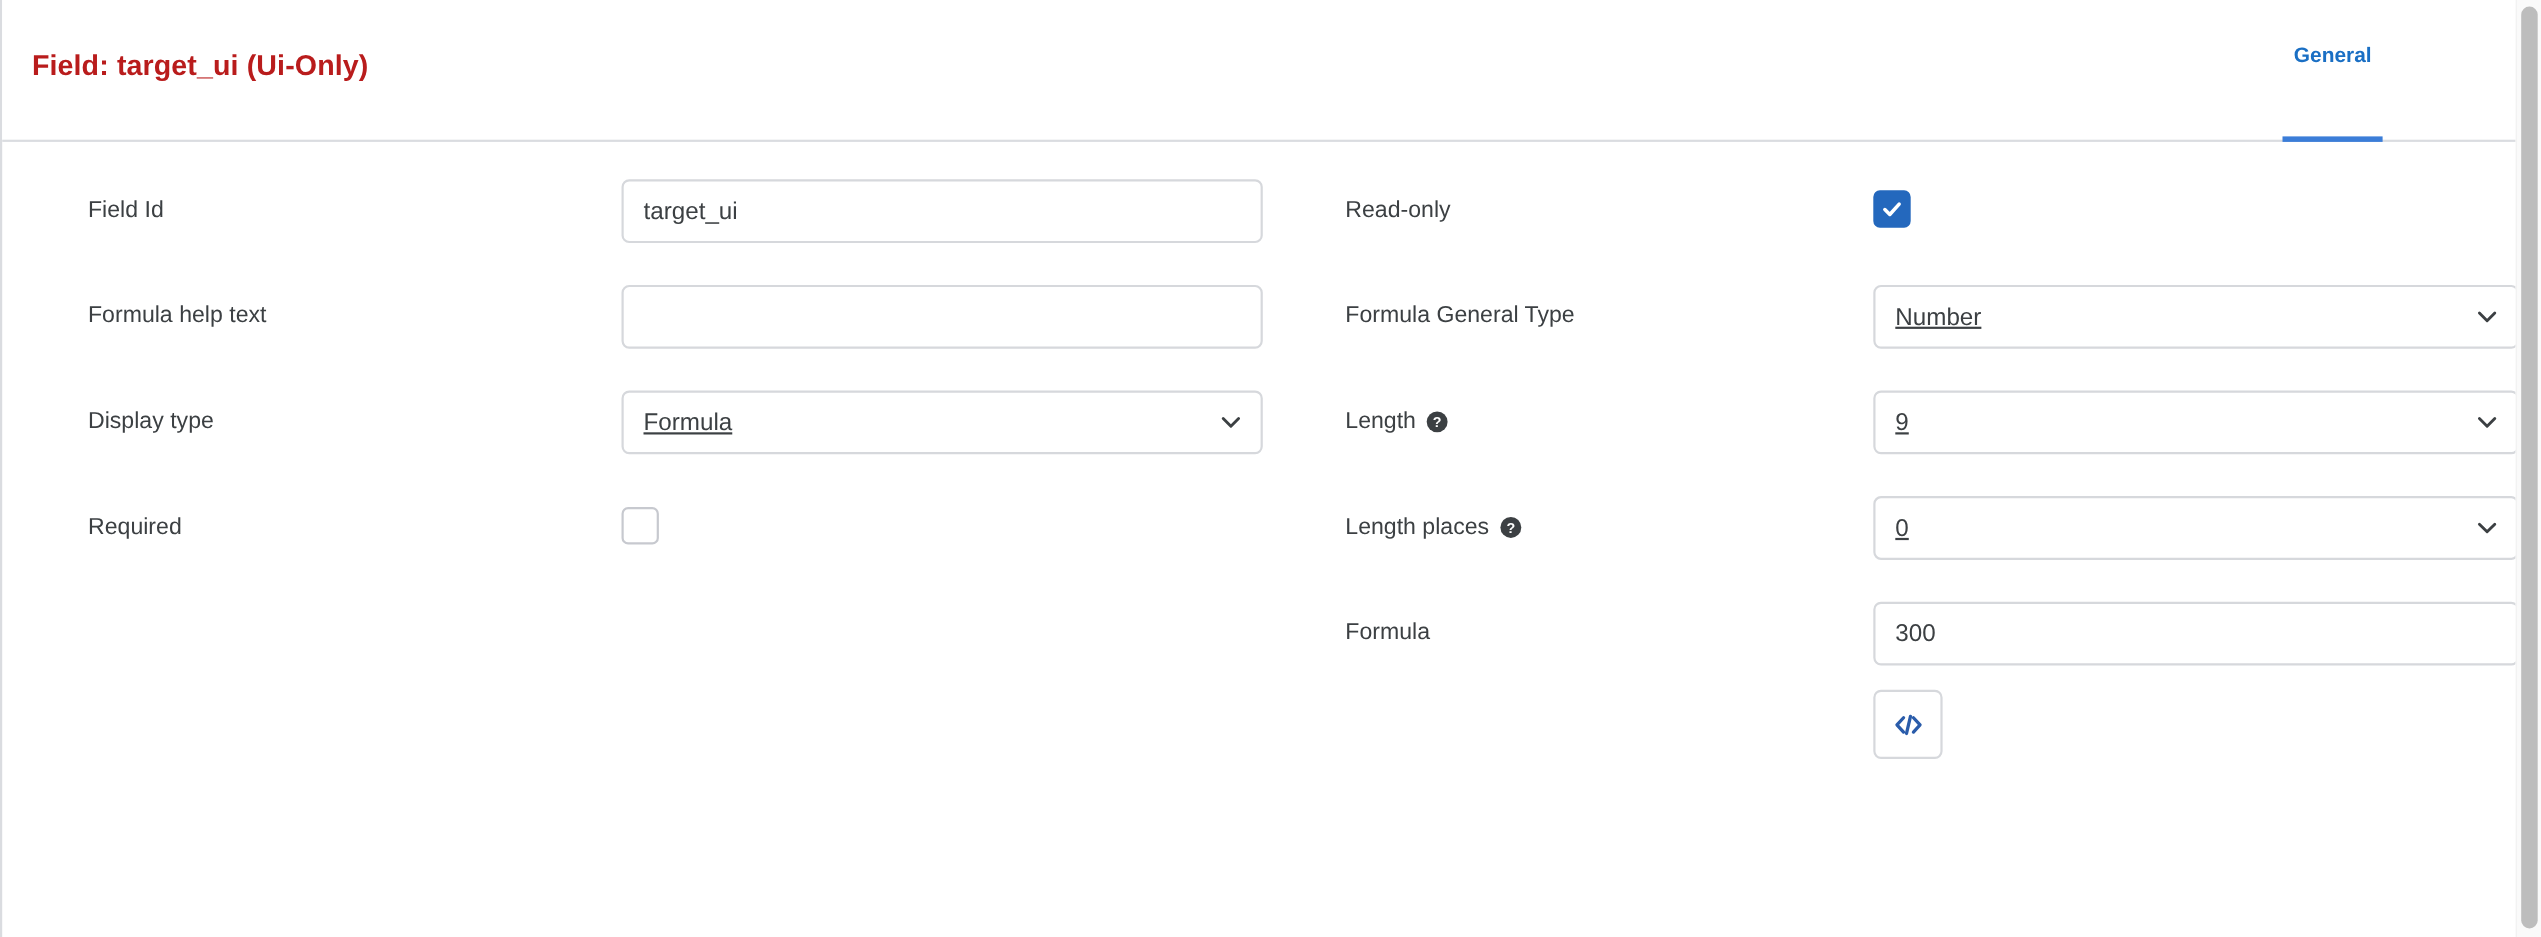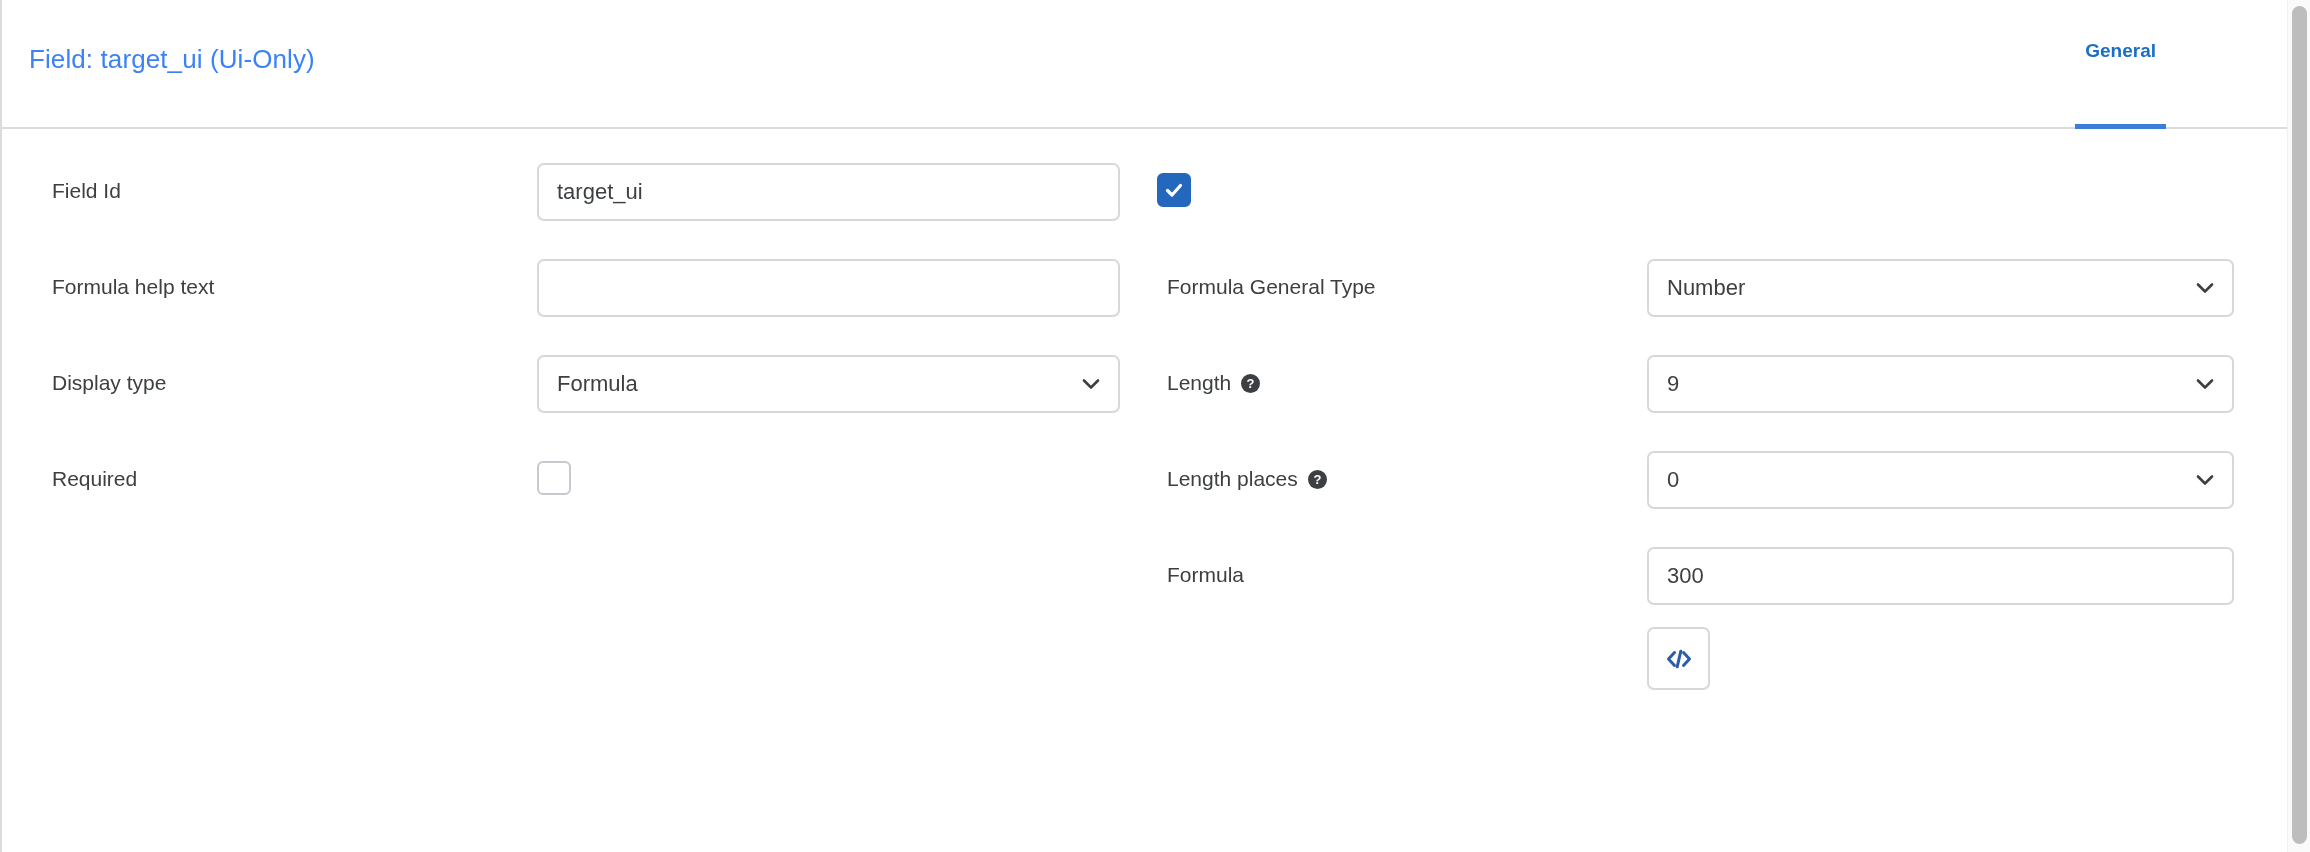--- a/index.html
+++ b/index.html
@@ -40,22 +40,22 @@
     display: flex;
     align-items: flex-start;
     justify-content: space-between;
     background: #ffffff;
   }
 
   .page-title {
     margin-left: 27px;
     margin-top: 44px;
     font-size: 26px;
-    font-weight: 400;
-    color: #3b82f6;
+    font-weight: 700;
+    color: #b91c1c;
     letter-spacing: 0.1px;
     white-space: nowrap;
   }
 
   .tabs {
     display: flex;
     align-items: flex-start;
     height: 100%;
     margin-right: 121px;
   }
@@ -95,20 +95,21 @@
     overflow: hidden;
   }
 
   .columns {
     display: flex;
     width: 100%;
   }
 
   .col {
     position: relative;
+    margin-left: 28px;
   }
   .col-left  { width: 1155px; flex: 0 0 1155px; }
   .col-right { width: 1130px; flex: 0 0 1130px; }
 
   .row {
     display: flex;
     align-items: flex-start;
     height: 96px;
   }
   .row-tall { height: auto; }
@@ -145,20 +146,21 @@
   }
 
   .input-wide   { width: 583px; }
   .input-narrow { width: 489px; }
   .input-right  { width: 587px; }
 
   .select-box {
     justify-content: space-between;
     padding-right: 16px;
     cursor: pointer;
+    text-decoration: underline;
   }
 
   .select-value { line-height: 1; }
 
   .chev {
     width: 22px;
     height: 22px;
     flex: 0 0 22px;
     display: block;
   }
@@ -292,20 +294,21 @@
                 </svg>
               </div>
             </div>
           </div>
 
         </div>
 
         <div class="col col-right">
 
           <div class="row">
+            <div class="row-label">Read-only</div>
             <div class="row-control">
               <div class="checkbox checked">
                 <svg width="22" height="22" viewBox="0 0 22 22">
                   <path d="M4.5 11.5 L9 16 L17.5 6.5" fill="none" stroke="#ffffff" stroke-width="3.2" stroke-linecap="round" stroke-linejoin="round"></path>
                 </svg>
               </div>
             </div>
           </div>
 
           <div class="row">

